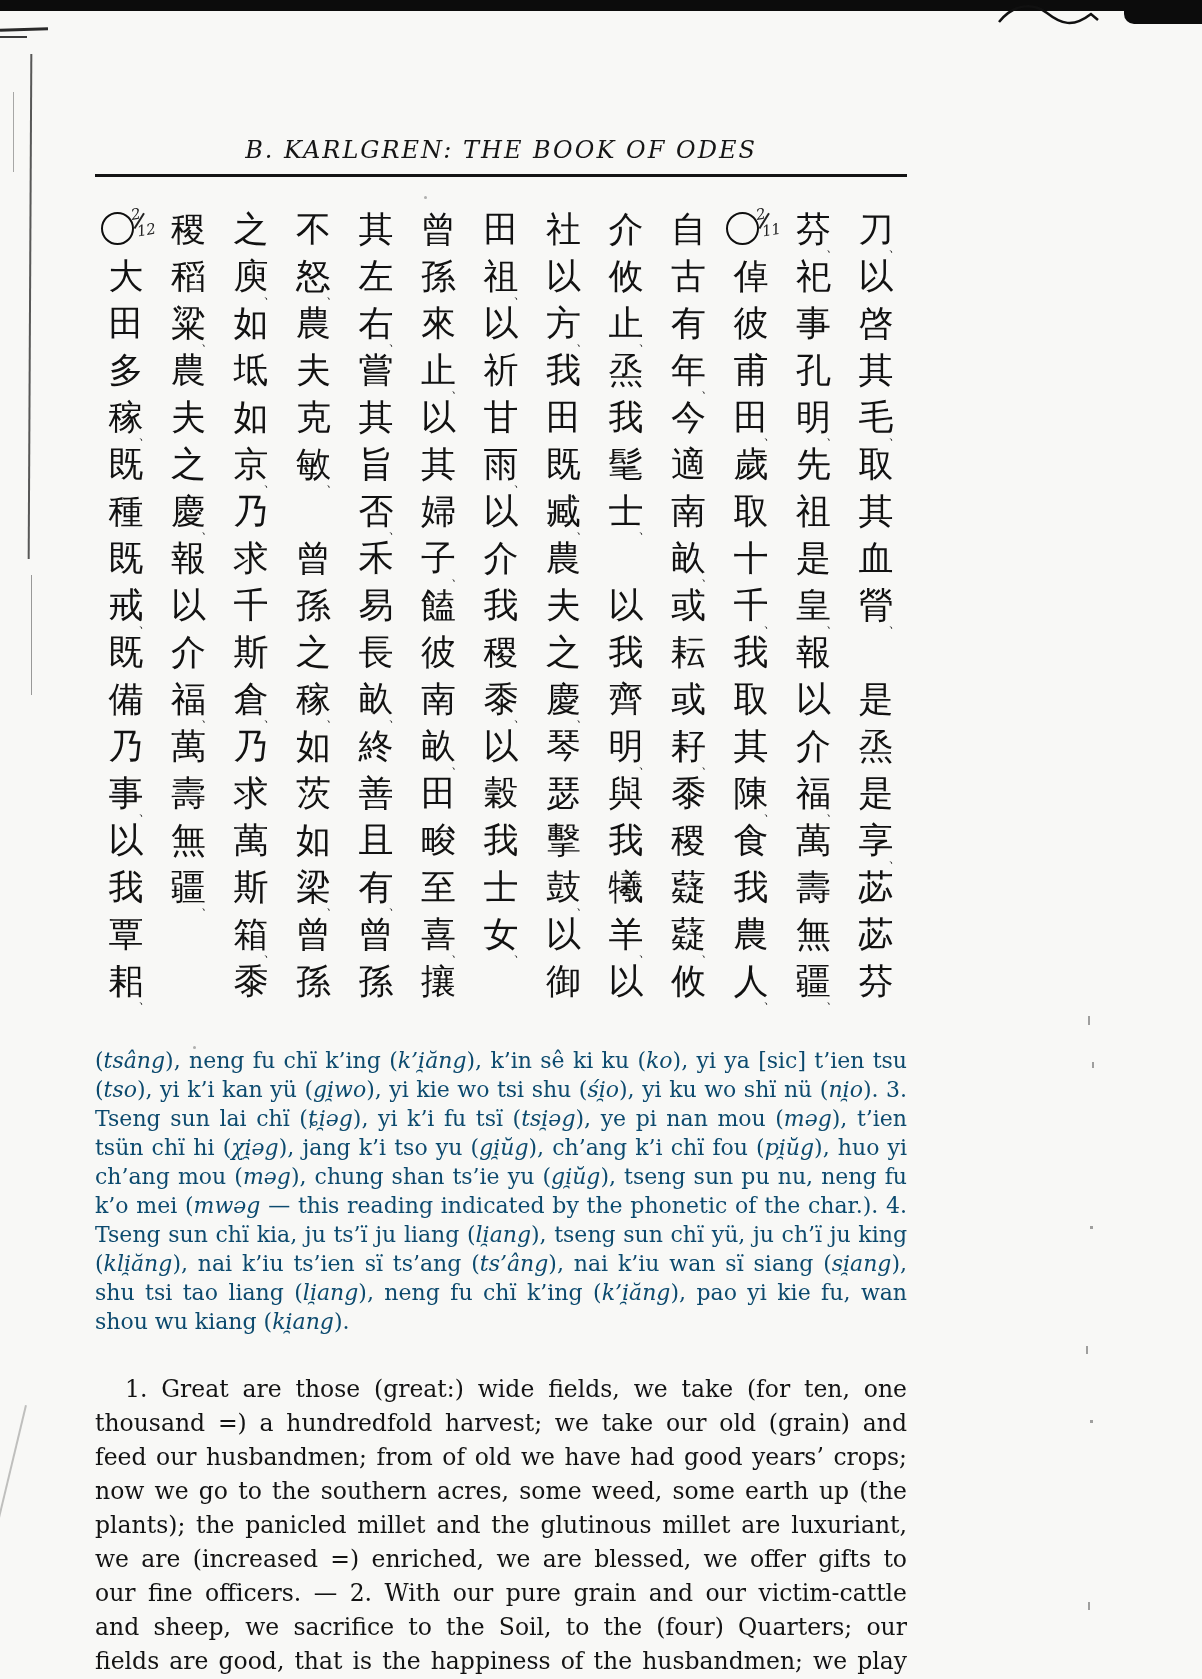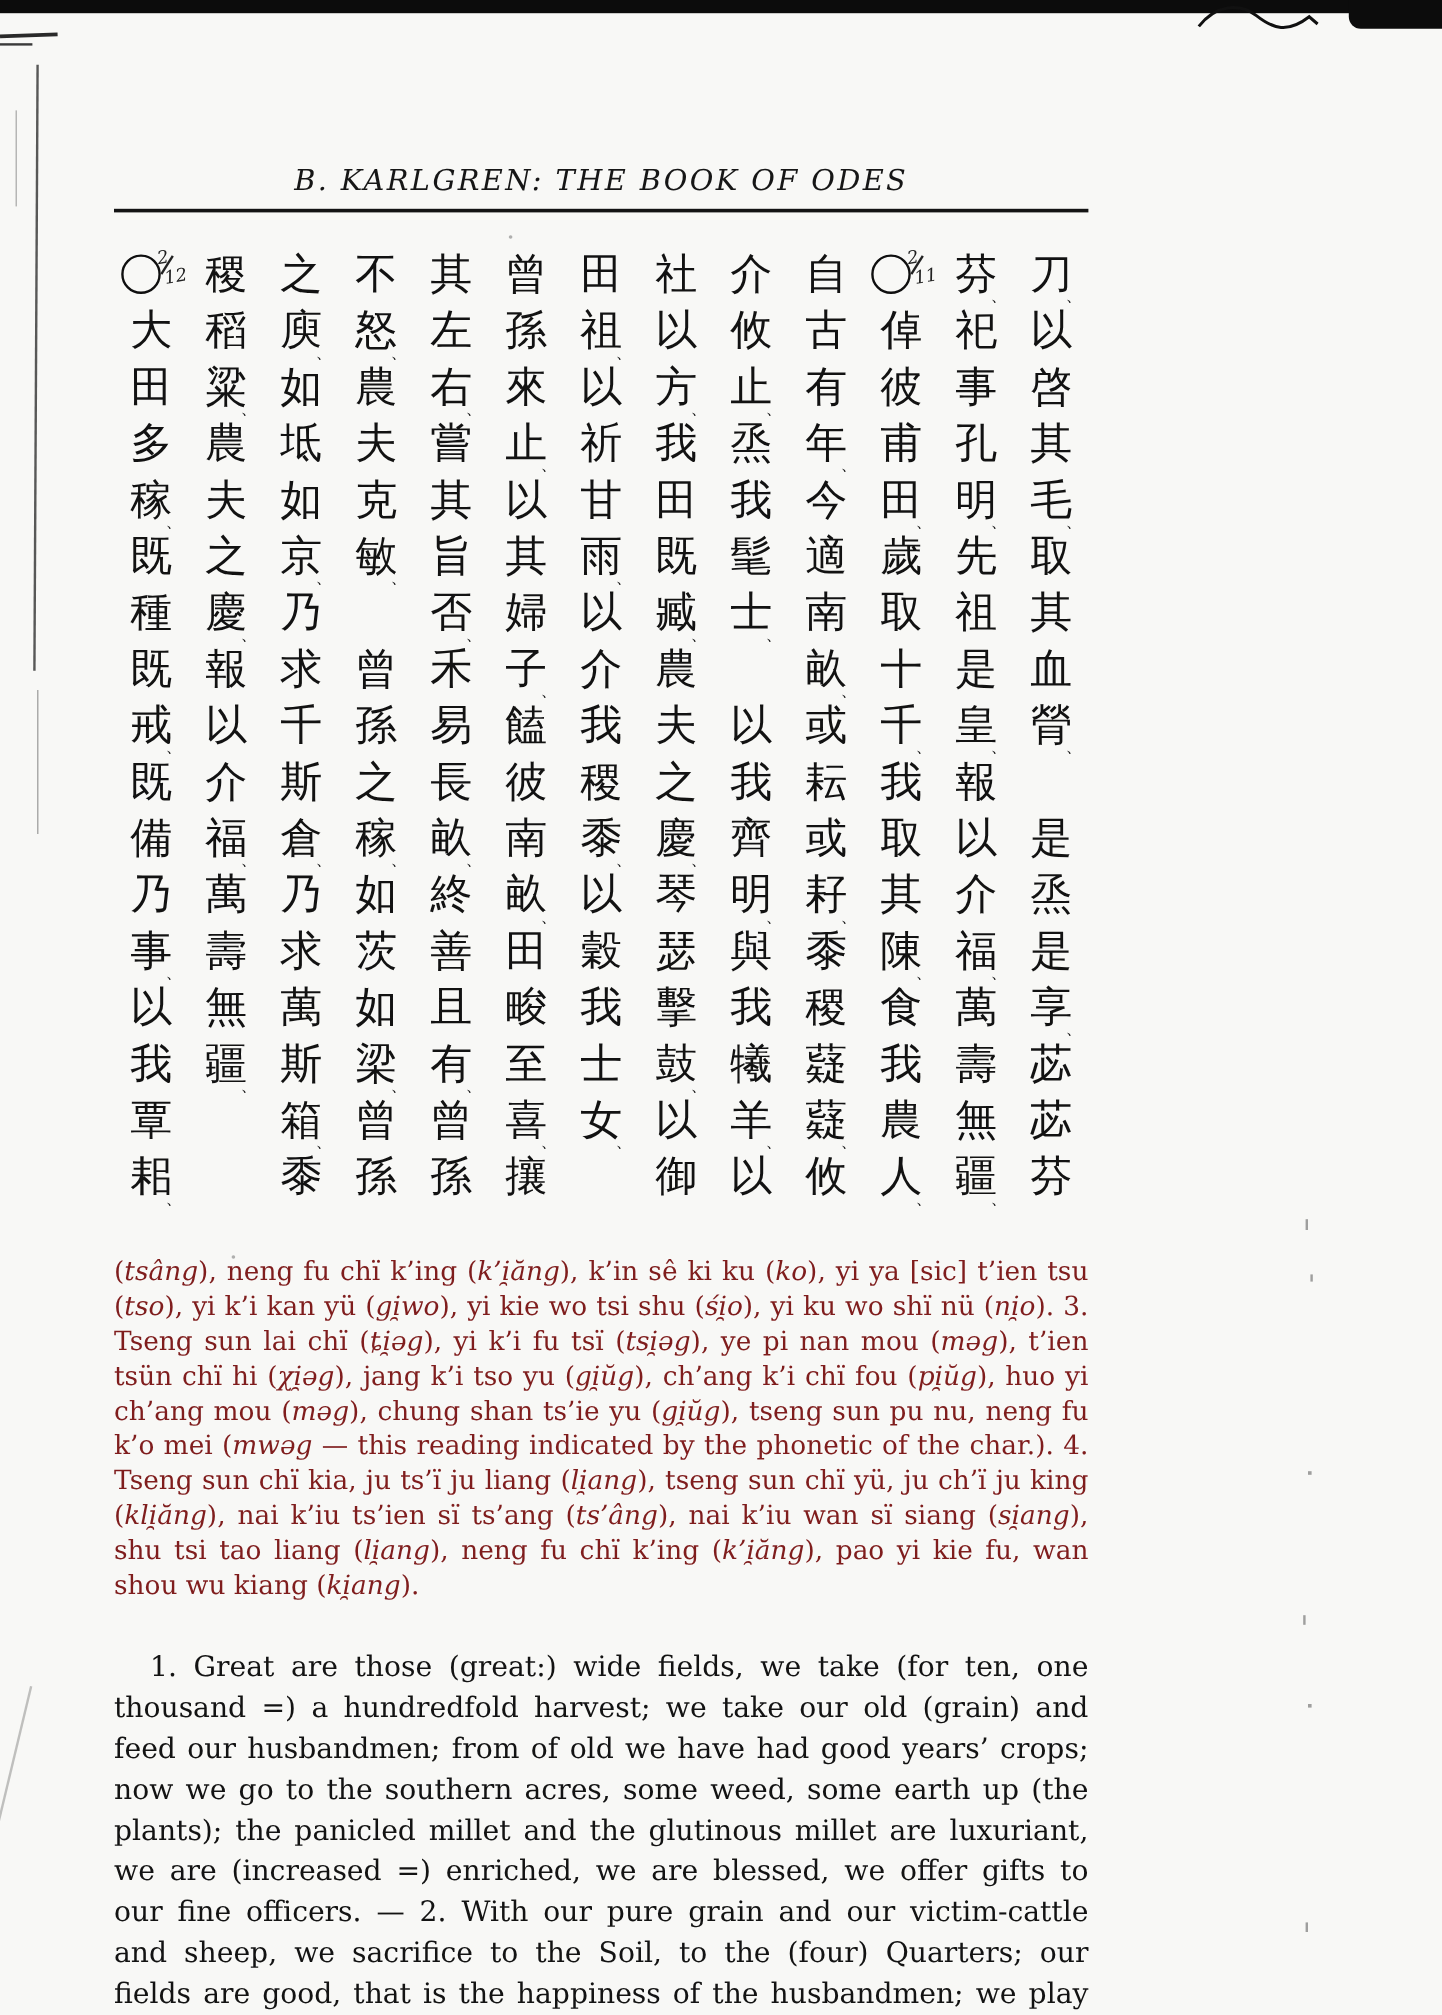--- a/index.html
+++ b/index.html
@@ -34,21 +34,21 @@
   .cchar{font-size:35px;line-height:44px;color:#121212;font-family:"DejaVu Serif",serif;}
   .pmark{position:absolute;right:5px;bottom:-4px;font-size:14px;color:#121212;}
   .ocircle{width:29px;height:29px;border:2.5px solid #0f0f0f;border-radius:50%;display:block;margin-right:18px;}
   .ofrac{position:absolute;left:34px;top:1px;font-style:italic;line-height:1;color:#222;}
   .ofrac .n{display:block;font-size:15px;transform:rotate(-10deg);margin-left:2px;}
   .ofrac .d{display:block;font-size:15px;transform:rotate(-10deg);margin-left:8px;margin-top:2px;}
   .ofrac .s{position:absolute;left:1px;top:14px;width:18px;height:1.5px;background:#222;transform:rotate(-58deg);}
 
   
   .rom{position:absolute;left:95px;top:1046px;width:812px;font-size:22px;line-height:29px;
-       text-align:justify;color:#7f1d1d;}
+       text-align:justify;color:#0c4a6e;}
   .trans{position:absolute;left:95px;top:1372px;width:812px;font-size:23.5px;line-height:34px;
          text-align:justify;text-indent:30px;color:#131313;word-spacing:2px;}
 </style>
 </head>
 <body>
 
 <div class="page">
 
   <div class="top-bar"></div>
   <div class="top-blob"></div>

